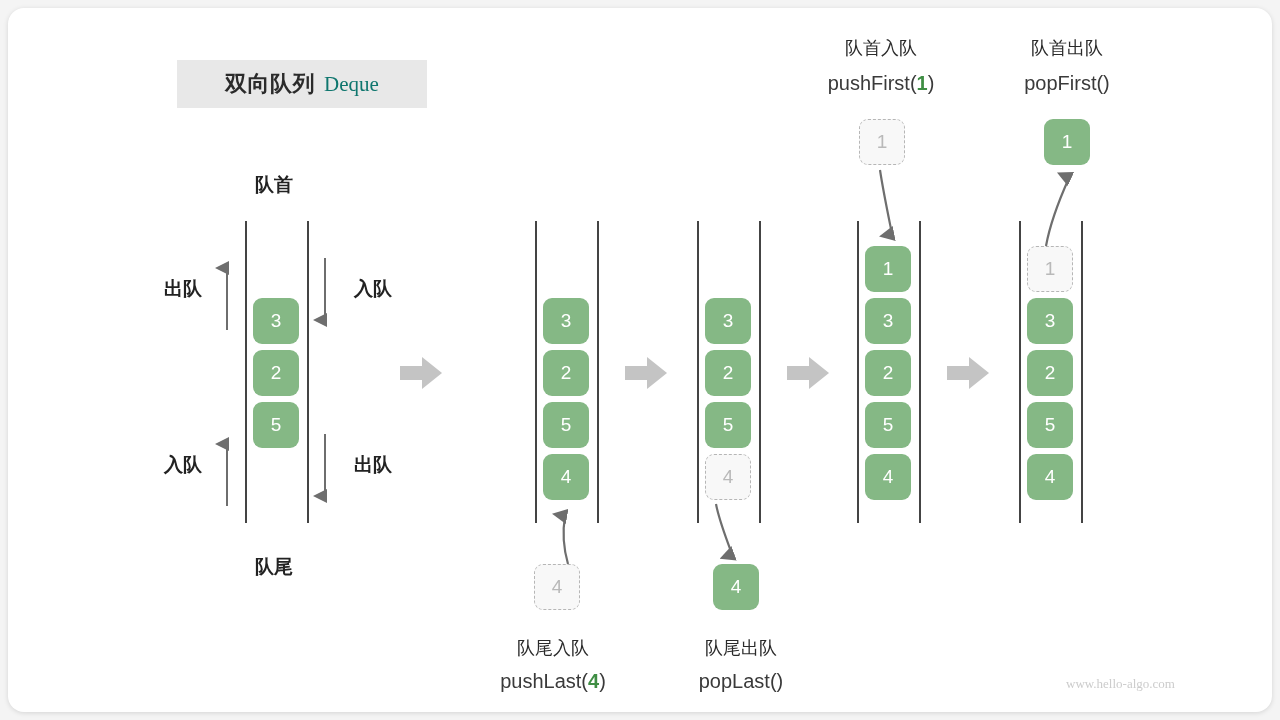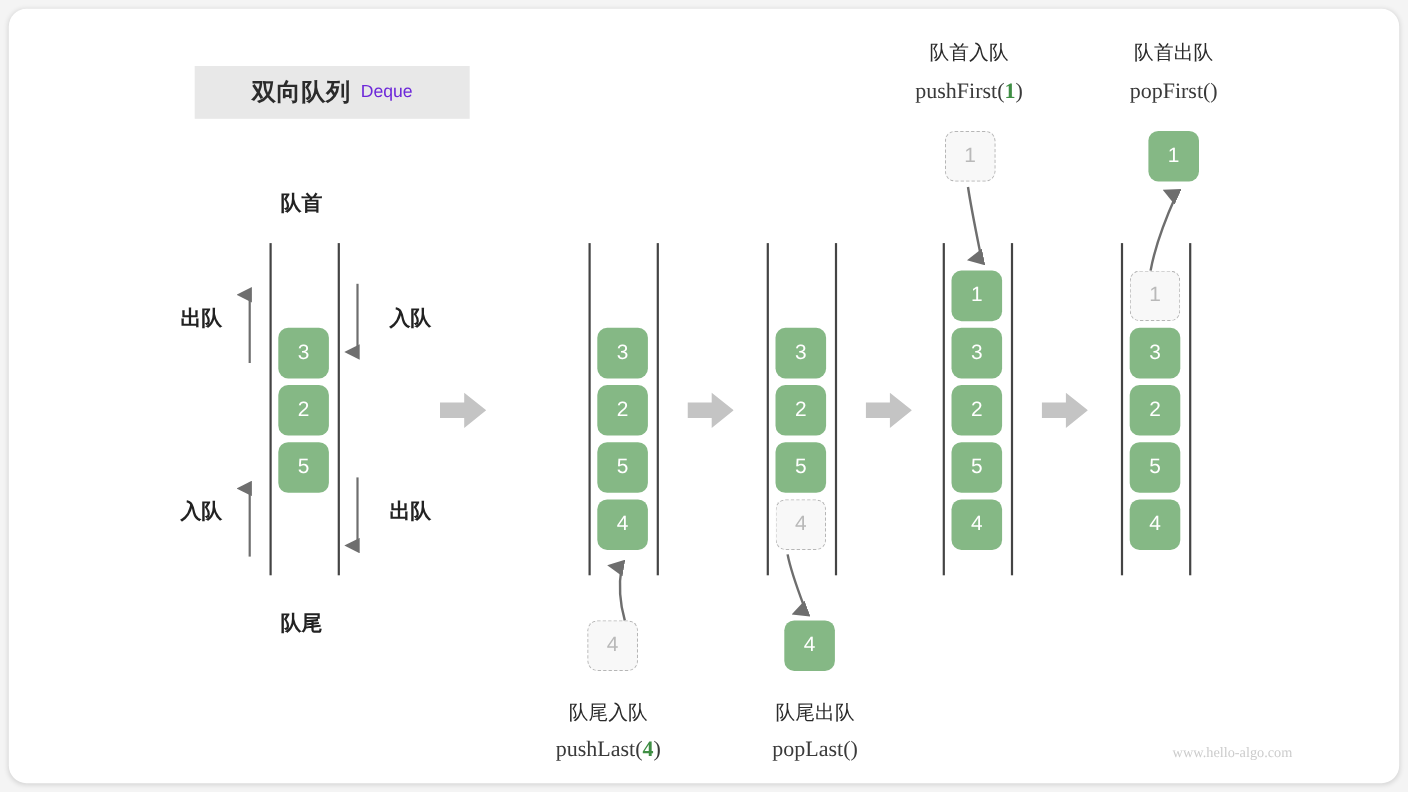--- a/index.html
+++ b/index.html
@@ -38,35 +38,35 @@
     background: #e8e8e8;
     display: flex; align-items: center; justify-content: center;
     box-sizing: border-box;
     margin-left: 27px;
   }
   .title-cn {
     font-size: 22px; font-weight: bold; color: #2b2b2b;
     letter-spacing: 0.5px;
   }
   .title-en {
-    font-family: Liberation Sans, sans-serif;
-    font-size: 16px; color: #6d28d9; margin-left: 9px;
+    font-family: Liberation Serif, serif;
+    font-size: 21px; color: #0f766e; margin-left: 9px;
   }
 
   
   .lbl-cn {
     font-size: 19px; font-weight: bold; color: #222222;
     white-space: nowrap; text-align: center;
   }
   .lbl-cn-thin {
     font-size: 18px; color: #2b2b2b; font-weight: normal;
     white-space: nowrap; text-align: center;
   }
   .lbl-code {
-    font-family: Liberation Serif, serif;
+    font-family: Liberation Sans, sans-serif;
     font-size: 20px; color: #3a3a3a; white-space: nowrap; text-align: center;
   }
   .lbl-code .argv { color: #3f8e44; font-weight: bold; }
 
   
   .rail {
     width: 1.6px;
     background: #444444;
   }
   .cell {

